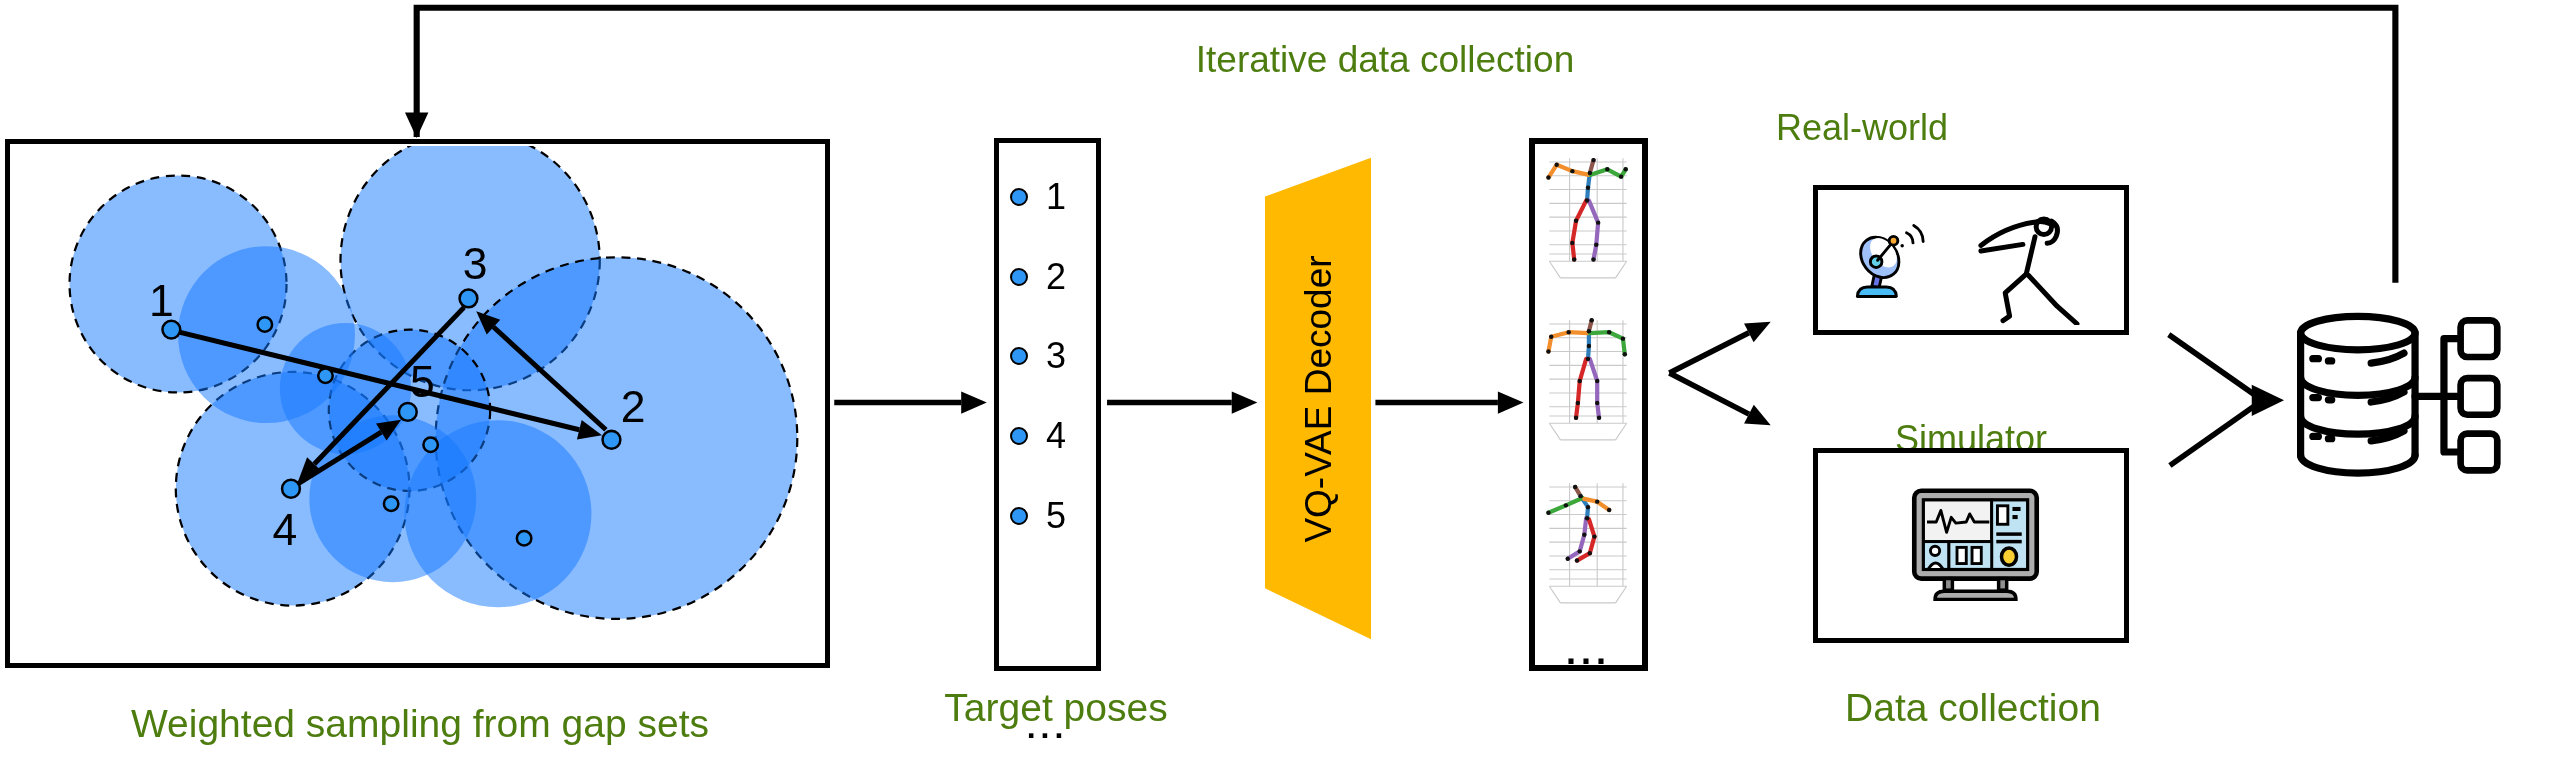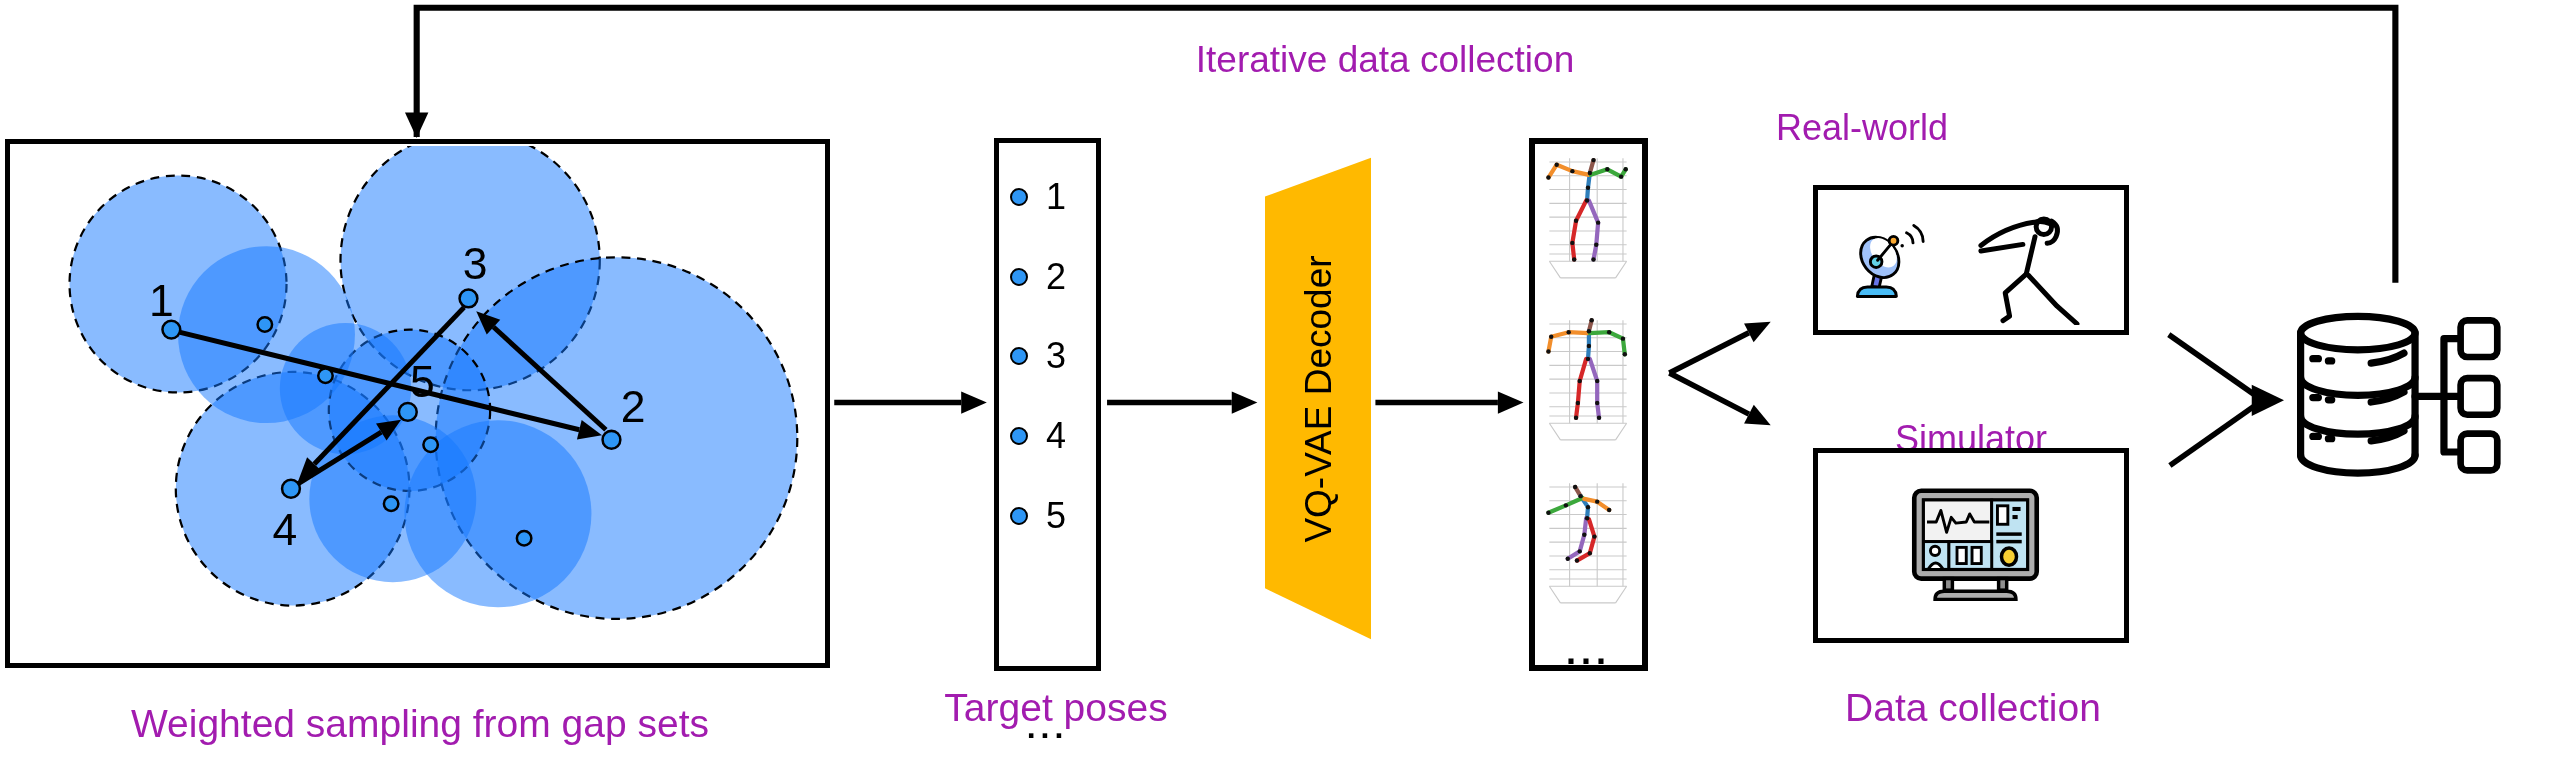--- a/index.html
+++ b/index.html
@@ -1,20 +1,20 @@
 <!DOCTYPE html>
 <html style="--dot-blue: #2E96F5; --circle-fill: rgba(20,120,255,0.5); --decoder-orange: #FFB900; --pose-orange: #F28E2B; --pose-green: #3CA83C; --pose-blue: #2E7EBB; --pose-red: #D62728; --pose-purple: #9467BD; --pose-brown: #8C564B; --grid-gray: #C9C9C9; --sat-dish: #9FC1F9; --sat-stem: #6674E8; --sat-base: #49BCF6; --sat-feed: #FBA931; --sat-teal: #63D2E8; --mon-frame: #ADADAD; --mon-panel: #BFE3F2; --mon-yellow: #F7CF33;font-size:9px"><head>
 <meta charset="utf-8">
 <style>
   html,body{margin:0;padding:0;background:#fff;}
   #page{position:relative;width:2576px;height:775px;background:#fff;
         font-family:"Liberation Sans", sans-serif;color:#000;overflow:hidden;}
   .abs{position:absolute;}
   .lbl{position:absolute;white-space:nowrap;transform:translateX(-50%);
-       font-family:"Liberation Sans", sans-serif;color:#a21caf;}
+       font-family:"Liberation Sans", sans-serif;color:#4d7c0f;}
   .caption{font-size:39px;top:686px;}
   .boxtitle{font-size:36px;}
   
   .frame{position:absolute;background:#fff;border:5.6px solid #000;box-sizing:border-box;}
   
   #gap-box{left:4.5px;top:139px;width:825px;height:529px;}
   #gap-svg{position:absolute;left:2.2px;top:2.2px;width:815px;height:513px;}
   .gap-dashed{fill:var(--circle-fill);stroke:#000;stroke-width:4;stroke-dasharray:16 12;}
   .gap-solid{fill:var(--circle-fill);stroke:none;}
   .gap-dot{fill:var(--dot-blue);stroke:#000;stroke-width:4.5;}

